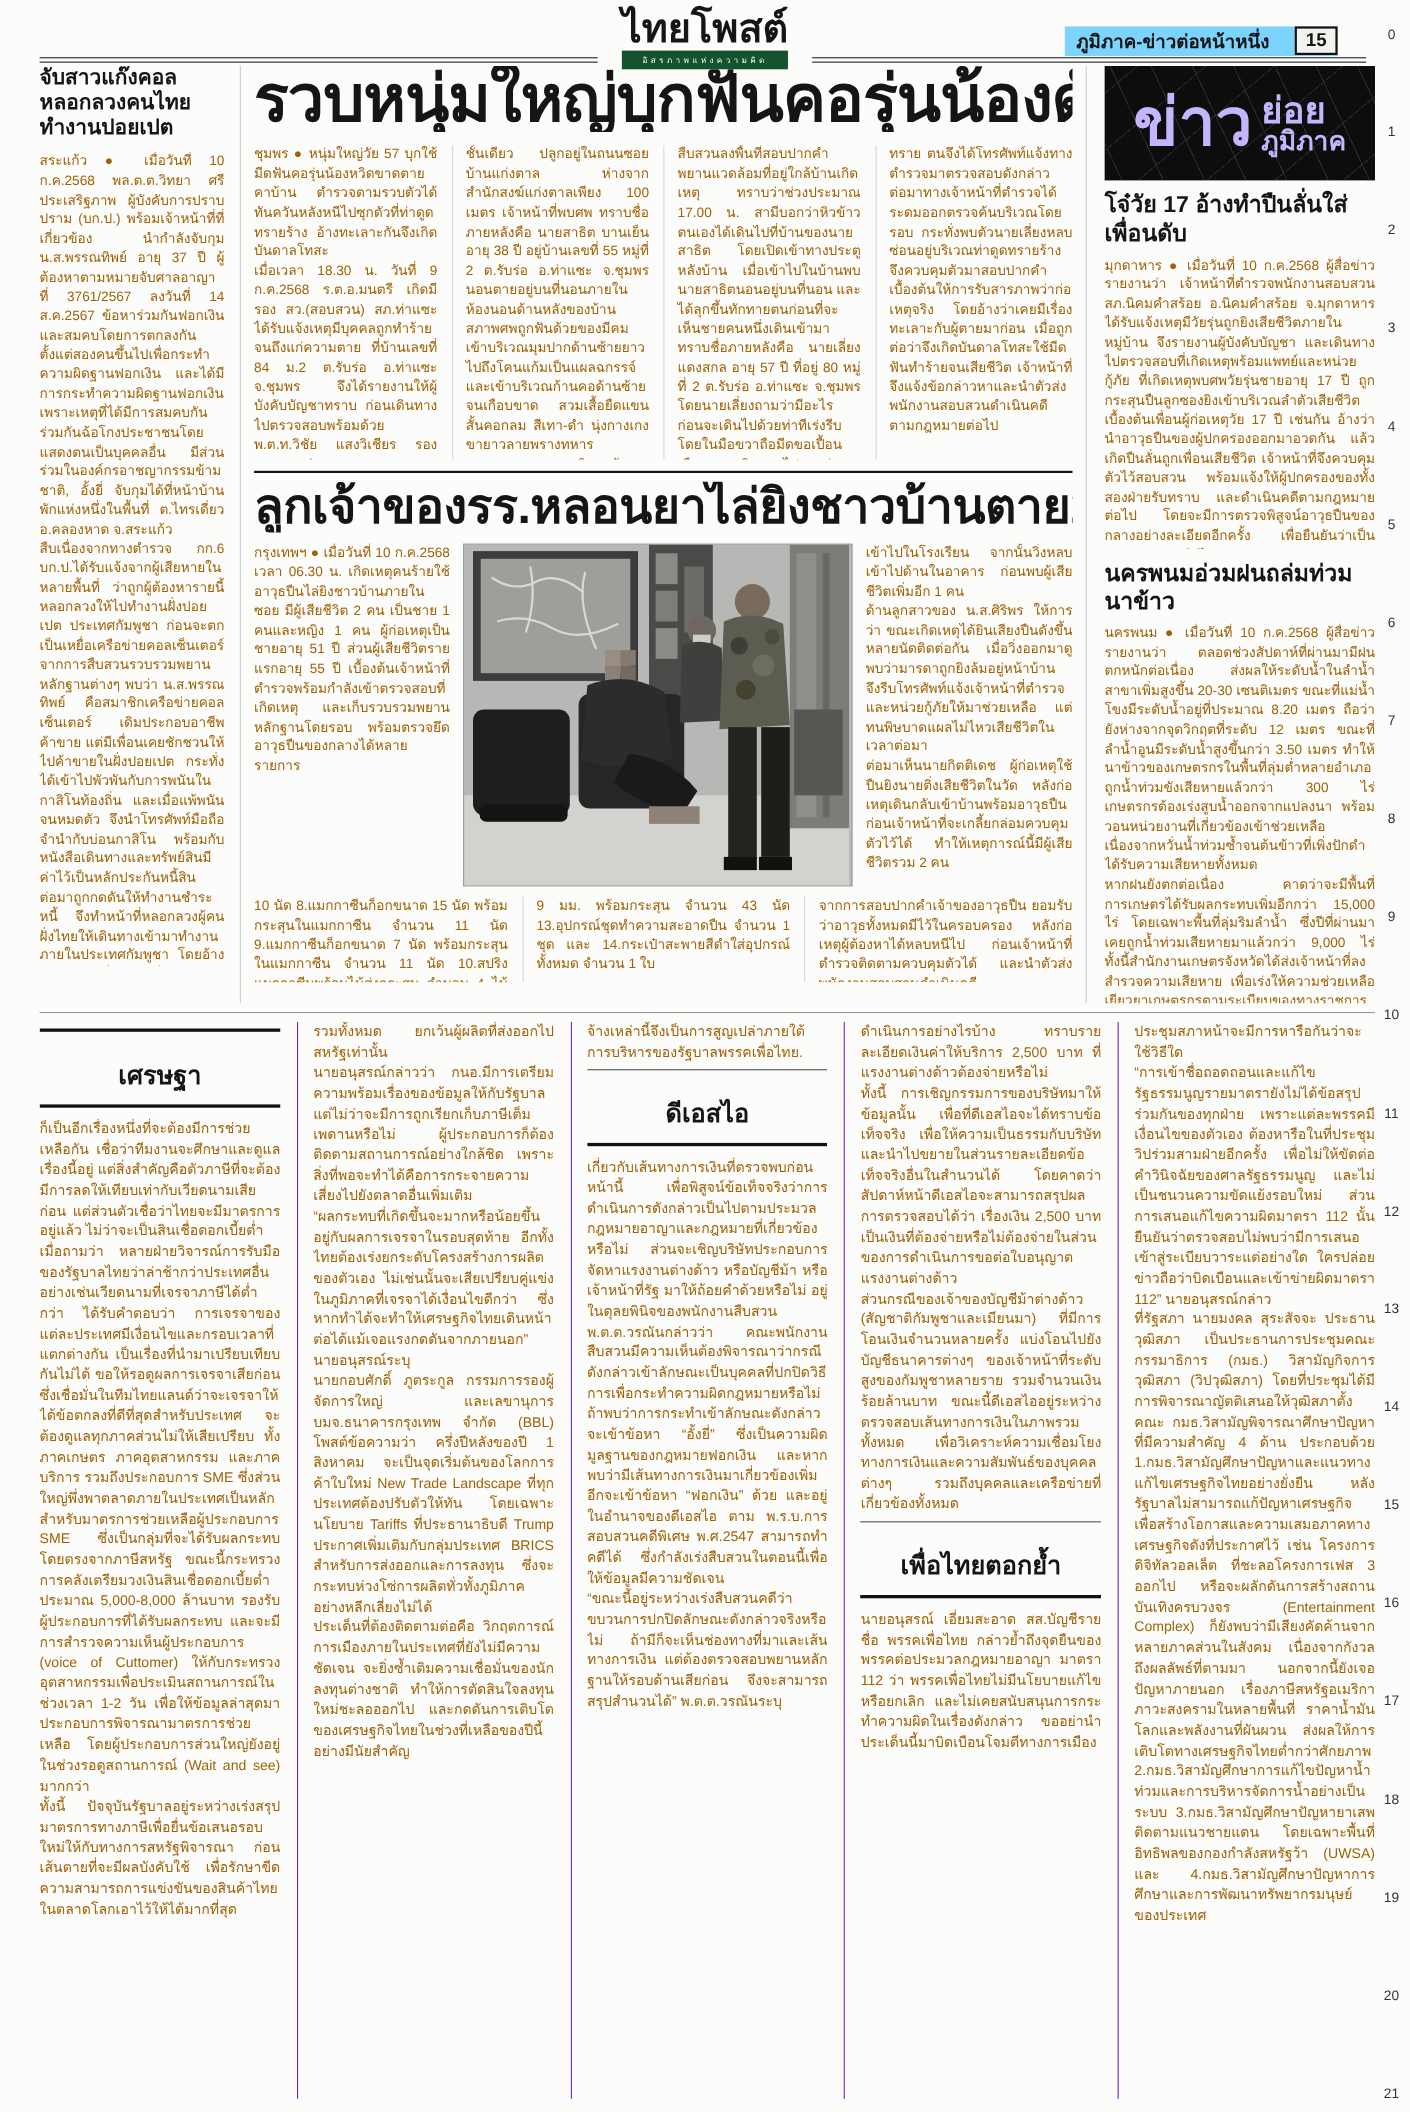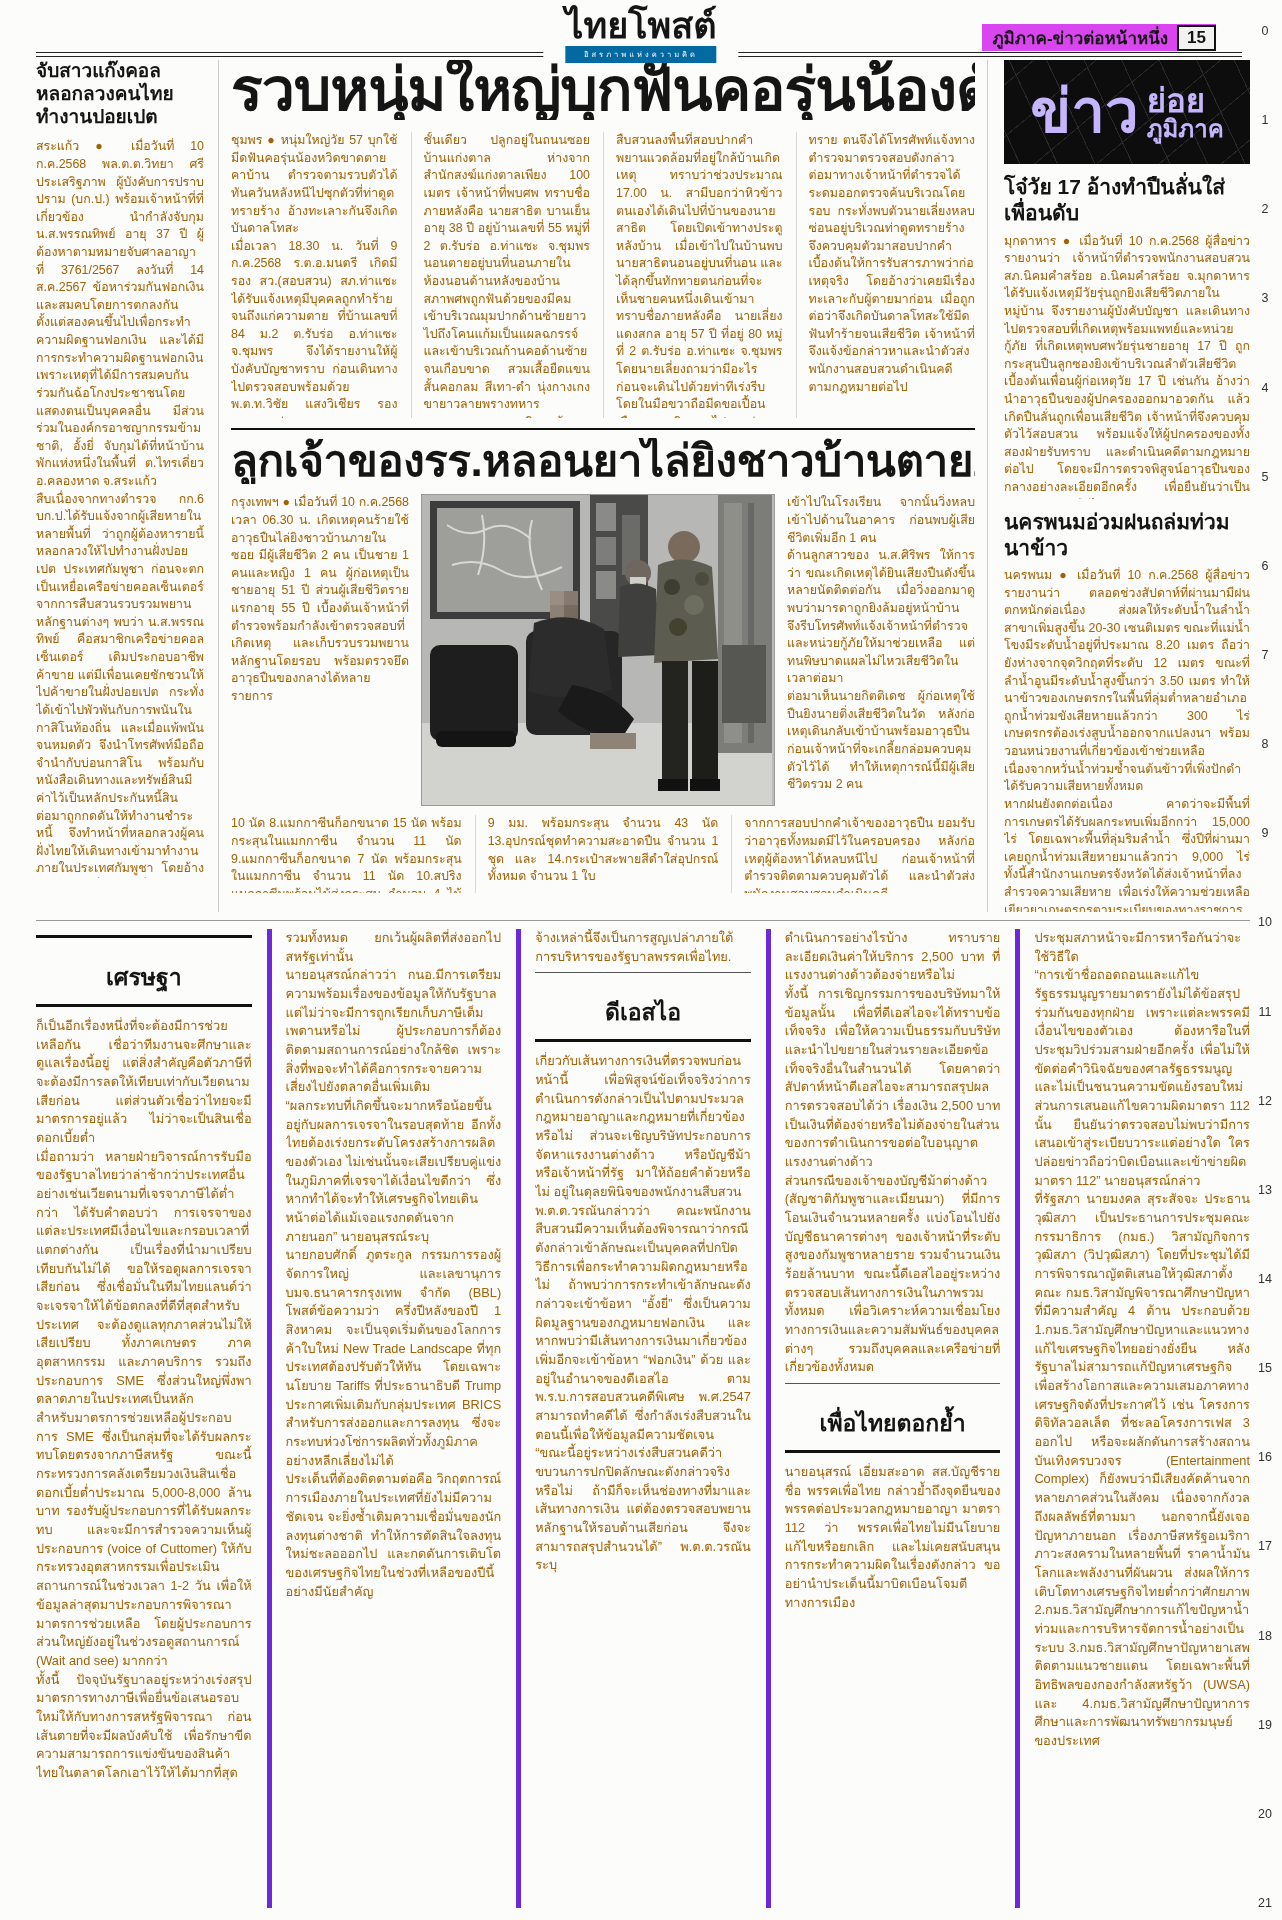--- a/index.html
+++ b/index.html
@@ -6,24 +6,24 @@
   #page{
     position:relative;width:1282px;height:1920px;margin:0 auto;
     background:#fcfcfa;color:#151515;overflow:hidden;
     font-family:"Liberation Sans","DejaVu Sans",sans-serif;
   }
   
   .hdr-rule{position:absolute;left:36px;width:1206px;border-top:1px solid #222;}
   .logo-wrap{position:absolute;left:50%;top:8px;transform:translateX(-50%);
     background:#fcfcfa;padding:0 22px;text-align:center;z-index:3;}
   .logo{font-size:36px;font-weight:900;letter-spacing:0;line-height:1;}
-  .logo-bar{display:block;background:#0369a1;color:#fff;font-size:7.5px;letter-spacing:3px;
+  .logo-bar{display:block;background:#14532d;color:#fff;font-size:7.5px;letter-spacing:3px;
     padding:2px 4px 3px;margin-top:2px;}
-  .hdr-right{position:absolute;right:66px;top:24px;display:flex;align-items:flex-end;gap:9px;z-index:3;
-    background:#d946ef;padding-left:10px;}
+  .hdr-right{position:absolute;right:66px;top:24px;display:flex;align-items:flex-start;gap:23px;z-index:3;
+    background:#7dd3fc;padding-left:10px;}
   .hdr-label{font-weight:bold;font-size:17px;}
   .page-box{border:2px solid #111;background:#f2f2ee;font-weight:bold;font-size:17px;
     padding:1px 8px;line-height:1.2;}
   
   .bt{font-size:12.4px;line-height:1.42;text-align:justify;white-space:pre-line;
     overflow:hidden;color:#a16207;}
   .col-h2{font-size:19px;font-weight:800;line-height:1.2;margin:0 0 10px;}
   
   .upper{position:absolute;left:36px;top:60px;width:1214px;height:852px;}
   .colA{position:absolute;left:0;top:0;width:168px;height:852px;overflow:hidden;}
@@ -57,21 +57,21 @@
   .banner-sub{font-size:33px;font-weight:900;}
   .banner-region{font-size:24px;font-weight:800;}
   .sb-h{font-size:21px;font-weight:800;line-height:1.25;margin:10px 0 6px;}
   .sb-b1{height:266px;}
   .sb-b2{height:368px;}
   
   .bottom{position:absolute;left:36px;top:920px;width:1214px;height:988px;
     border-top:1px solid #999;padding-top:8px;box-sizing:border-box;
     display:flex;gap:15px;}
   .bcol{flex:1;overflow:hidden;display:flex;flex-direction:column;min-width:0;}
-  .bcol + .bcol{border-left:5px solid #6d28d9;padding-left:14px;}
+  .bcol + .bcol{border-left:1px solid #6d28d9;padding-left:14px;}
   .bcol .bt{font-size:12.8px;line-height:1.46;}
   .sec-head{text-align:center;font-size:23px;font-weight:800;
     border-top:1px solid #555;border-bottom:3px solid #111;
     padding:21px 0 9px;margin:6px 0 10px;}
   .sec-head.heavy{border-top:3px solid #111;}
   
   .margin-scale{position:absolute;right:6px;top:24px;bottom:10px;width:22px;
     display:flex;flex-direction:column;justify-content:space-between;
     font-size:12.5px;color:#333;text-align:center;}
   .margin-num{display:block;}

